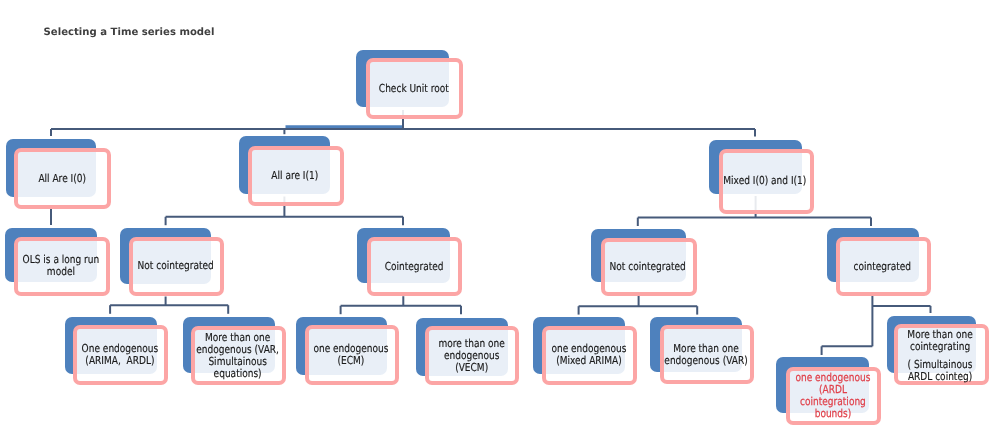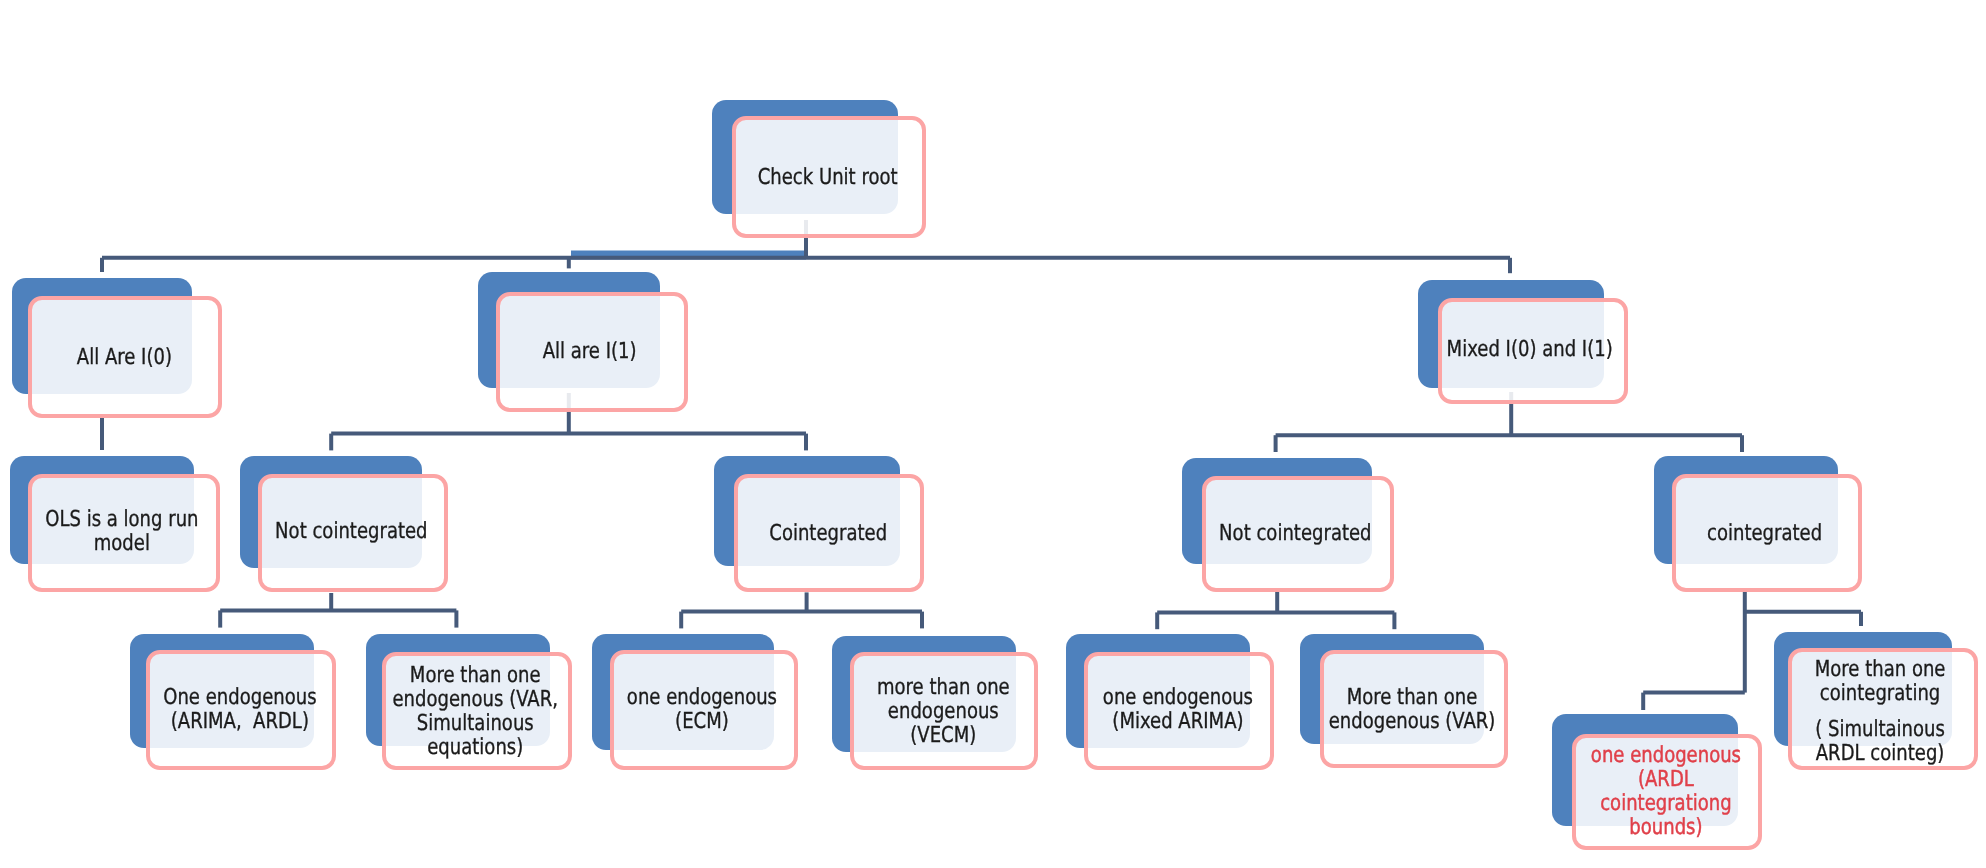--- a/index.html
+++ b/index.html
@@ -20,21 +20,21 @@
     white-space:nowrap;
   }
   .node{position:absolute;left:0;top:0;}
   .node .shadow{
     position:absolute;
     background:#4e81bd;border-radius:7px;
   }
   .node .front{
     position:absolute;
     background:rgba(255,255,255,0.875);
-    border:2px solid #fca5a5;
+    border:4px solid #fca5a5;
     border-radius:7px;
     box-sizing:border-box;
     display:flex;align-items:center;justify-content:center;
     text-align:center;
   }
   .node .lbl{
     position:relative;
     font-family:"DejaVu Sans", sans-serif;
     color:#1b1b1b;-webkit-text-stroke:0.18px #1b1b1b;
     font-size:11px;line-height:12.0px;padding:0 3px 0 1px;
@@ -42,20 +42,21 @@
     transform:scaleX(0.82);
   }
   .node .para{white-space:pre;}
   .node .para2{margin-top:5.5px;}
   .node.red .lbl{color:#e0404a;-webkit-text-stroke:0.25px #e0404a;}
 </style>
 </head>
 <body>
 
 <div id="stage">
+  <div class="title">Selecting a Time series model</div>
   <svg class="conn" viewBox="0 0 993 434">
     <g id="shadowlines" stroke="#4e81bd" stroke-width="4.6" fill="none" stroke-linecap="butt">
         <path d="M285.5,127.5 L403,127.5"></path>
       </g>
     <g id="mainlines" stroke="#465a7a" stroke-width="2" fill="none" stroke-linecap="butt">
         <path d="M403.0,110 L403.0,128.9"></path>
         <path d="M51.0,128.9 L755.0,128.9"></path>
         <path d="M51.0,128.9 L51.0,136.0"></path>
         <path d="M284.4,128.9 L284.4,134.2"></path>
         <path d="M755.0,128.9 L755.0,136.6"></path>
@@ -101,21 +102,21 @@
         </div>
       </div>
       <div class="node" style="left: 0px; top: 0px; width: 0px; height: 0px;">
         <div class="shadow" style="left: 238.6px; top: 136.4px; width: 91.9px; height: 57.5px;"></div>
         <div class="front" style="left: 247.6px; top: 145.6px; width: 96.9px; height: 60.9px; text-align: right;">
           <div class="lbl"><div class="para">All are I(1)</div></div>
         </div>
       </div>
       <div class="node" style="left: 0px; top: 0px; width: 0px; height: 0px;">
         <div class="shadow" style="left: 709px; top: 140px; width: 93.3px; height: 53.6px;"></div>
-        <div class="front" style="left: 718.6px; top: 148.8px; width: 95px; height: 53px;">
+        <div class="front" style="left: 718.6px; top: 148.8px; width: 95px; height: 65px;">
           <div class="lbl"><div class="para">Mixed I(0) and I(1)</div></div>
         </div>
       </div>
       <div class="node" style="left: 0px; top: 0px; width: 0px; height: 0px;">
         <div class="shadow" style="left: 5.2px; top: 227.8px; width: 92.2px; height: 54.7px;"></div>
         <div class="front" style="left: 14.1px; top: 236.8px; width: 95.9px; height: 59.3px;">
           <div class="lbl"><div class="para">OLS is a long run
 model</div></div>
         </div>
       </div>

